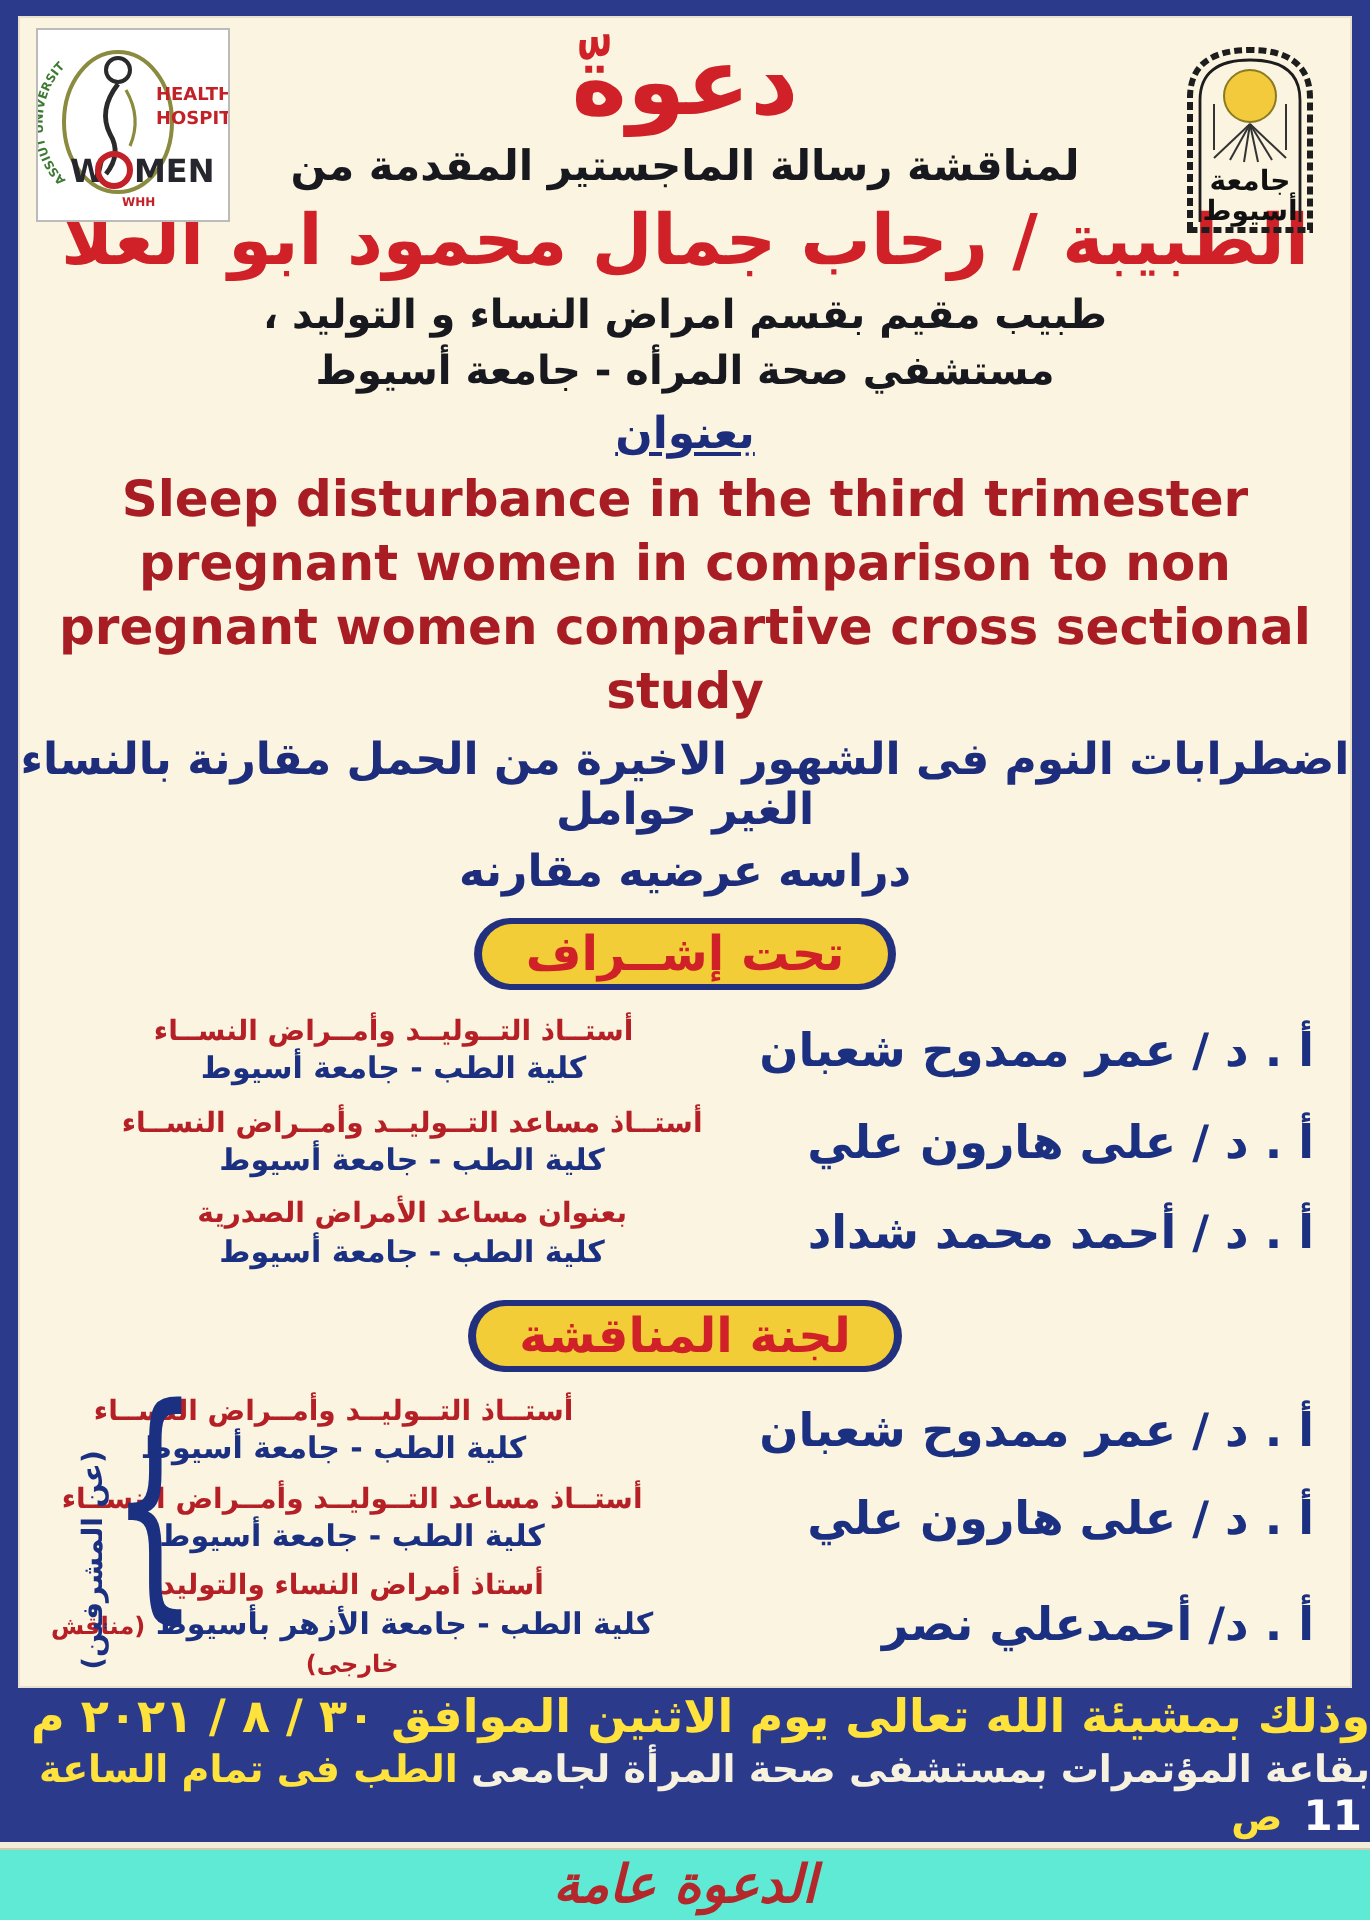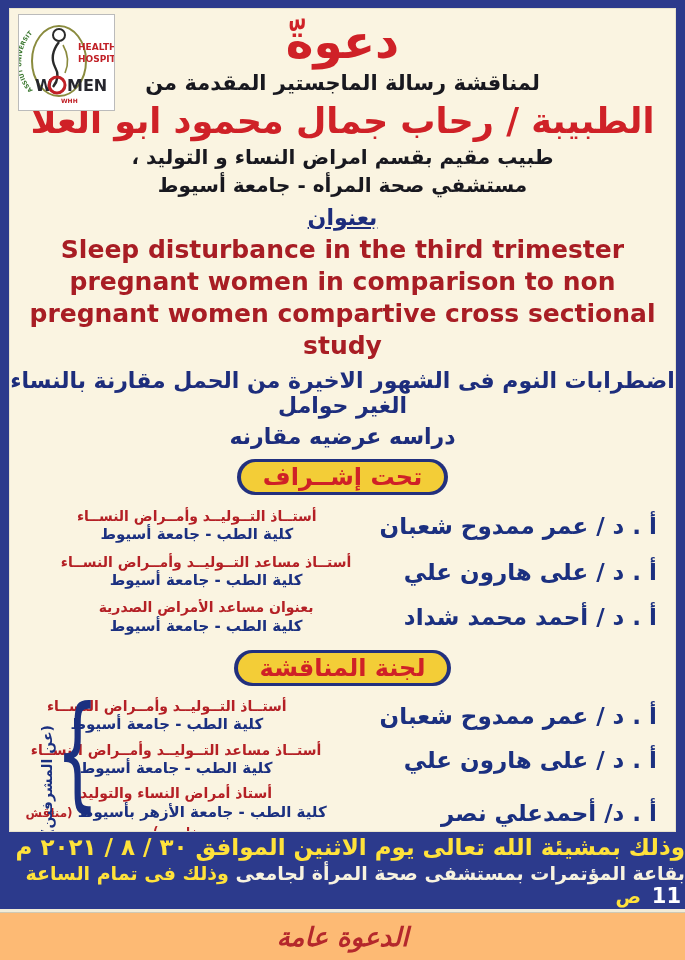--- a/index.html
+++ b/index.html
@@ -50,21 +50,21 @@
     height:80px;background:#2c3a8c;color:#fff;direction:rtl;
     display:flex;flex-direction:column;justify-content:center;gap:2px;
     border-bottom:3px solid #f2ecd8;
   }
   .band-line1{color:#ffe23b;font-size:23px;font-weight:bold;}
   .band-line2{font-size:19px;font-weight:bold;}
   .band-white{color:#f7f2df;}
   .band-yellow{color:#ffe23b;}
   .band-time{color:#ffffff;font-size:21px;padding:0 4px;}
   .closing{
-    height:48px;background:#fdba74;display:flex;align-items:center;justify-content:center;
+    height:36px;background:#5eead4;display:flex;align-items:center;justify-content:center;
     border-top:1px solid #cfc9b4;
   }
   .closing-text{color:#b4282c;font-size:26px;font-weight:bold;font-style:italic;font-family:"DejaVu Serif","Liberation Serif",serif;}
   svg text{font-family:"DejaVu Sans","Liberation Sans",sans-serif;}
 </style>
 </head>
 <body>
 
 <div class="poster">
   <div class="canvas">
@@ -85,20 +85,39 @@
         <text x="59" y="35" font-size="9" font-weight="bold" fill="#c12127">HEALTH</text>
         <text x="59" y="47" font-size="9" font-weight="bold" fill="#c12127">HOSPITAL</text>
         <text x="16" y="76" font-size="16" font-weight="bold" fill="#26262e">W</text>
         <circle cx="38" cy="70" r="8" fill="none" stroke="#c12127" stroke-width="3"></circle>
         <text x="48" y="76" font-size="16" font-weight="bold" fill="#26262e">MEN</text>
         <text x="42" y="88" font-size="6" font-weight="bold" fill="#c12127">WHH</text>
       </svg>
     </div>
 
     
+    <div class="logo-box logo-right">
+      <svg width="80" height="102" viewBox="0 0 80 102">
+        <path d="M 10,98 L 10,32 Q 10,8 40,8 Q 70,8 70,32 L 70,98 Z" fill="none" stroke="#1d1d1d" stroke-width="3" stroke-dasharray="4 2"></path>
+        <path d="M 15,94 L 15,33 Q 15,13 40,13 Q 65,13 65,33 L 65,94" fill="none" stroke="#1d1d1d" stroke-width="1.4"></path>
+        <circle cx="40" cy="31" r="13" fill="#f2ca3b" stroke="#8a7a20" stroke-width="1"></circle>
+        <g stroke="#333" stroke-width="1">
+          <line x1="40" y1="45" x2="22" y2="62"></line>
+          <line x1="40" y1="45" x2="30" y2="63"></line>
+          <line x1="40" y1="45" x2="37" y2="64"></line>
+          <line x1="40" y1="45" x2="44" y2="64"></line>
+          <line x1="40" y1="45" x2="51" y2="63"></line>
+          <line x1="40" y1="45" x2="58" y2="62"></line>
+          <line x1="22" y1="35" x2="22" y2="58"></line>
+          <line x1="58" y1="35" x2="58" y2="58"></line>
+        </g>
+        <text x="40" y="78" font-size="14" font-weight="bold" fill="#111" text-anchor="middle">جامعة</text>
+        <text x="40" y="93" font-size="14" font-weight="bold" fill="#111" text-anchor="middle">أسيوط</text>
+      </svg>
+    </div>
 
     
     <div class="invite-word">دعوةّ</div>
     <div class="intro-line" dir="rtl">لمناقشة رسالة الماجستير المقدمة من</div>
     <div class="candidate-name" dir="rtl">الطبيبة / رحاب جمال محمود ابو العلا</div>
     <div class="cand-role" dir="rtl">طبيب مقيم بقسم امراض النساء و التوليد ،</div>
     <div class="cand-affil" dir="rtl">مستشفي صحة المرأه - جامعة أسيوط</div>
     <div class="entitled" dir="rtl">بعنوان</div>
 
     
@@ -170,21 +189,21 @@
 
       </div>
     </div>
 
   </div>
 
   <div class="band">
     <div class="band-line1">وذلك بمشيئة الله تعالى يوم الاثنين الموافق ٣٠ / ٨ / ٢٠٢١ م</div>
     <div class="band-line2">
       <span class="band-white">بقاعة المؤتمرات بمستشفى صحة المرأة لجامعى</span>
-      <span class="band-yellow">وذلك فى تمام الساعة</span>
+      <span class="band-yellow">الطب فى تمام الساعة</span>
       <span class="band-time">11</span>
       <span class="band-yellow">ص</span>
     </div>
   </div>
 
   <div class="closing">
     <div class="closing-text" dir="rtl">الدعوة عامة</div>
   </div>
 </div>
 

